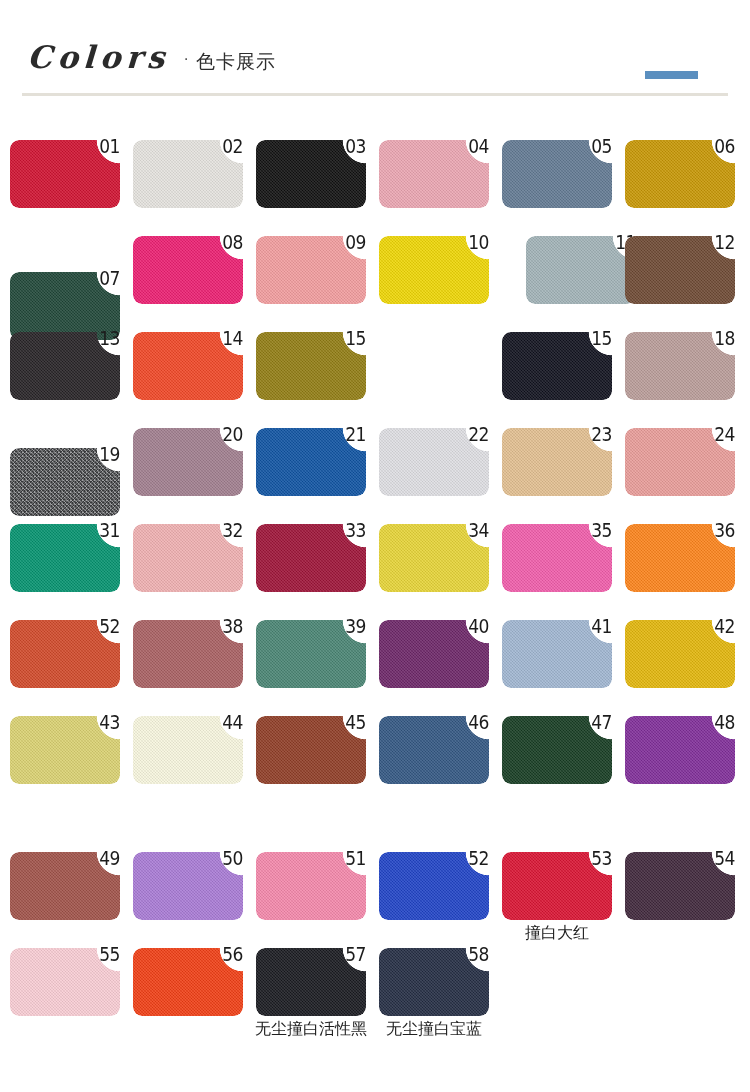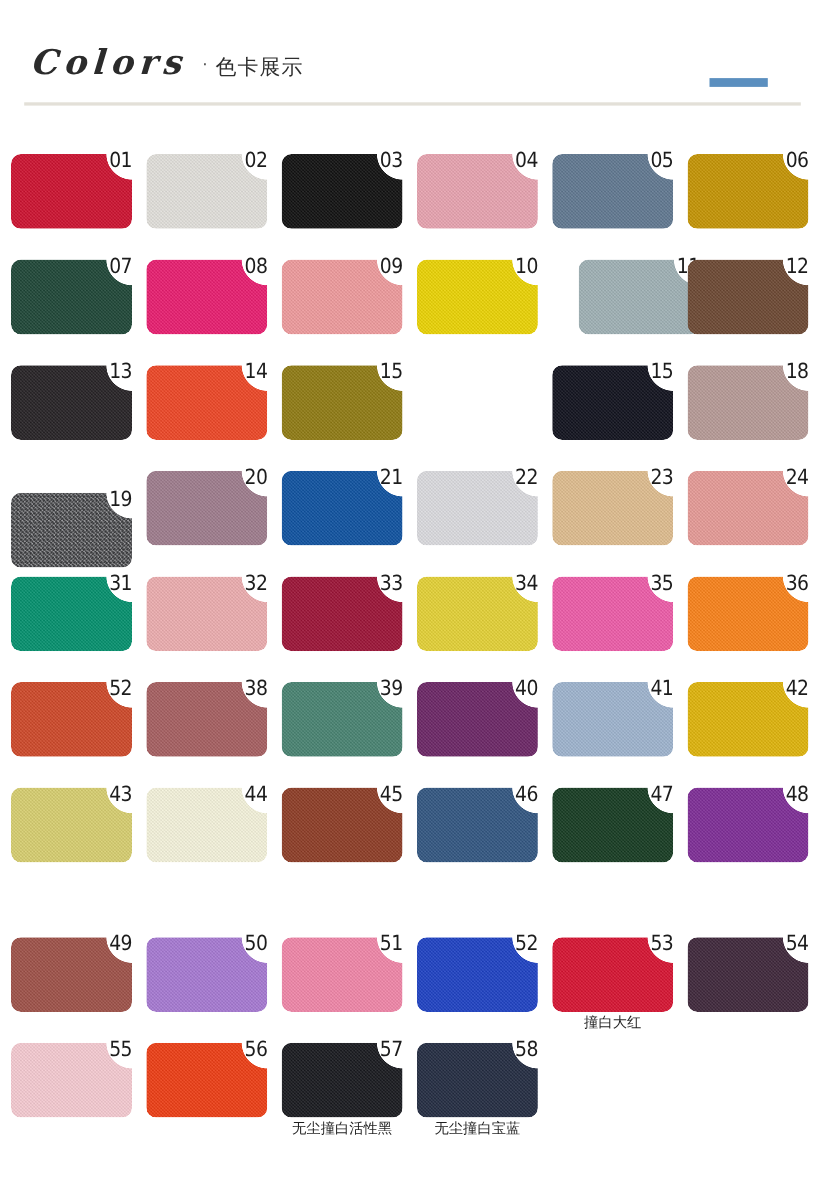--- a/index.html
+++ b/index.html
@@ -131,21 +131,21 @@
     letter-spacing: -0.5px;
     line-height: 1;
   }
   .swatch-caption {
     position: absolute;
     top: 71px;
     left: 0;
     width: 110px;
     text-align: center;
     font-family: "DejaVu Sans", "Liberation Sans", sans-serif;
-    font-size: 13px;
+    font-size: 16px;
     color: #1f1f1f;
     white-space: nowrap;
     line-height: 1.2;
   }
   .swatch-caption.wide {
     left: -14px;
     width: 138px;
   }
 </style>
 </head>
@@ -185,21 +185,21 @@
       <div class="swatch-cell" style="left: 492px;">
         <div class="swatch-chip" style="background: rgb(95, 119, 144);"></div>
         <div class="swatch-number">05</div>
       </div>
       <div class="swatch-cell" style="left: 615px;">
         <div class="swatch-chip" style="background: rgb(197, 148, 0);"></div>
         <div class="swatch-number">06</div>
       </div>
     </div>
     <div class="swatch-row" style="height: 96px;">
-      <div class="swatch-cell" style="left: 0px;">
+      <div class="swatch-cell" style="left: 0px; margin-top: 36px;">
         <div class="swatch-chip" style="background: rgb(27, 68, 52);"></div>
         <div class="swatch-number">07</div>
       </div>
       <div class="swatch-cell" style="left: 123px;">
         <div class="swatch-chip" style="background: rgb(234, 26, 110);"></div>
         <div class="swatch-number">08</div>
       </div>
       <div class="swatch-cell" style="left: 246px;">
         <div class="swatch-chip" style="background: rgb(240, 154, 156);"></div>
         <div class="swatch-number">09</div>

